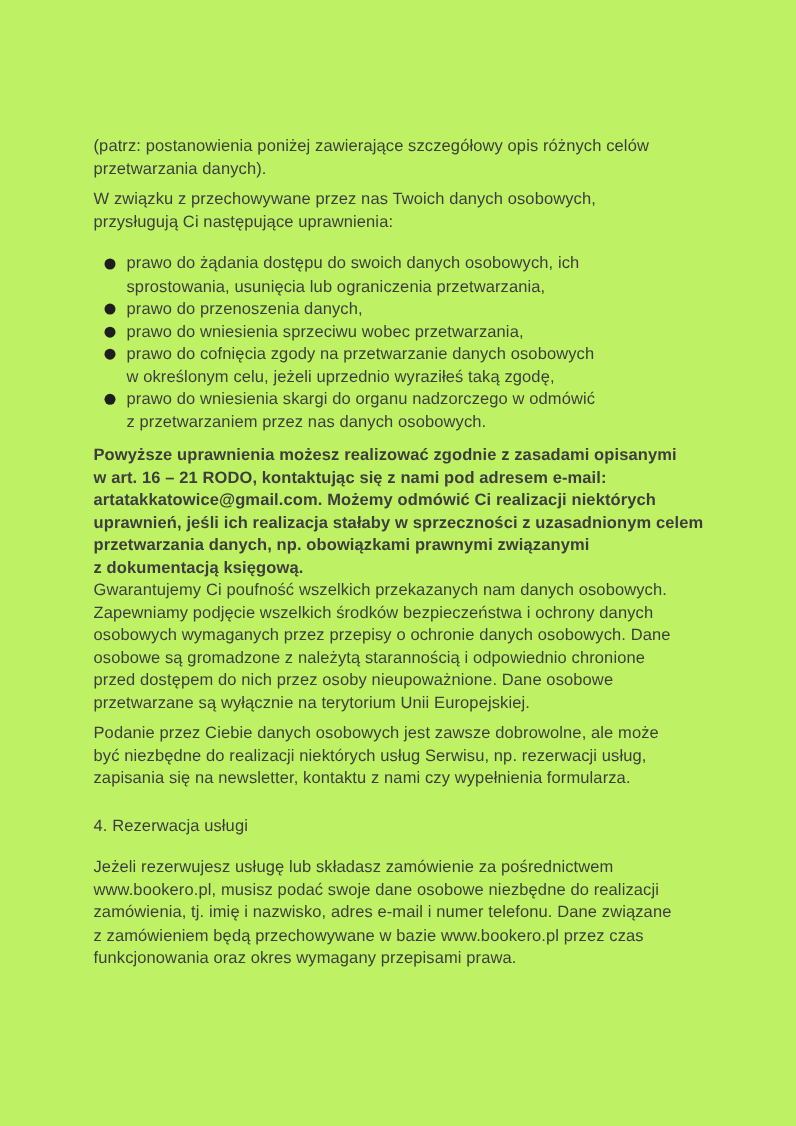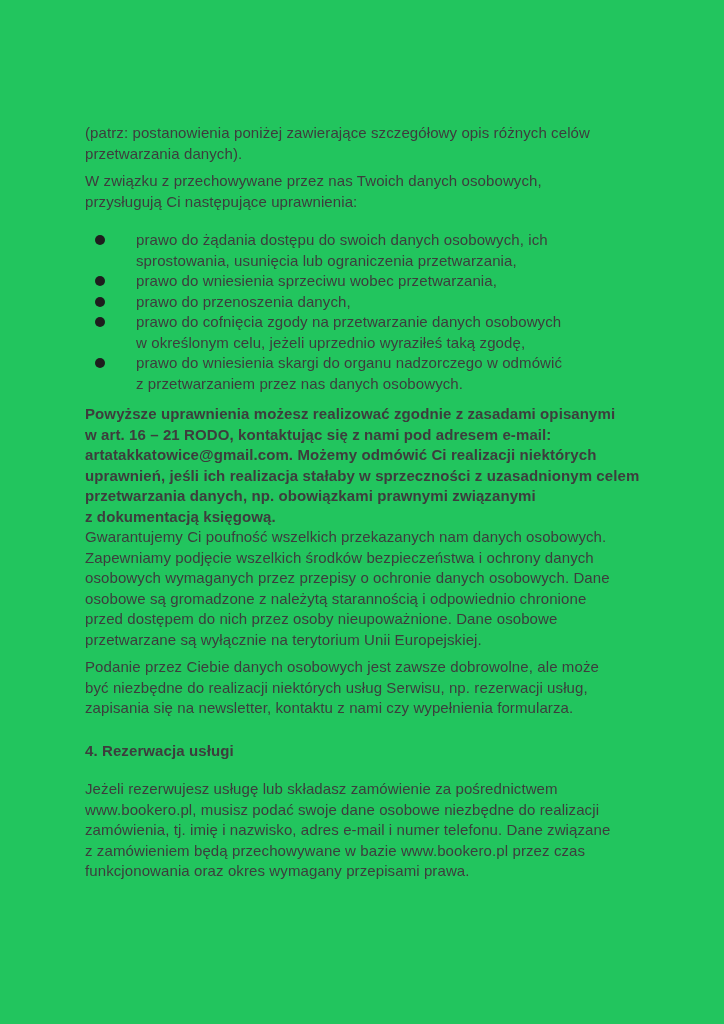--- a/index.html
+++ b/index.html
@@ -8,21 +8,21 @@
   body {
     width: 724px;
     height: 1024px;
     overflow: hidden;
     font-family: "Liberation Sans", "DejaVu Sans", sans-serif;
   }
   .page {
     position: relative;
     width: 724px;
     height: 1024px;
-    background: #22c55e;
+    background: #bef264;
   }
   .content {
     padding: 123px 80px 0 85px;
     color: #3d3d3d;
     font-size: 15px;
     line-height: 20.5px;
     letter-spacing: 0.1px;
   }
   .para {
     white-space: pre-line;
@@ -38,24 +38,24 @@
     align-items: flex-start;
   }
   .bullet {
     flex: 0 0 auto;
     width: 10px;
     height: 10px;
     border-radius: 50%;
     background: #1e1e1e;
     margin: 5px 10px 0 0;
   }
-  .li-text { white-space: pre-line; margin-left: 21px; }
+  .li-text { white-space: pre-line; }
   .section-heading {
     font-size: 15px;
-    font-weight: 700;
+    font-weight: 400;
     color: #3d3d3d;
     margin: 22px 0 18px 0;
     letter-spacing: 0.1px;
   }
 </style>
 </head>
 <body>
 
 <div class="page">
   <main class="content">
@@ -67,25 +67,25 @@
 przysługują Ci następujące uprawnienia:</p>
 
     <ul class="rights-list">
       <li class="rights-item">
         <span class="bullet"></span>
         <span class="li-text">prawo do żądania dostępu do swoich danych osobowych, ich
 sprostowania, usunięcia lub ograniczenia przetwarzania,</span>
       </li>
       <li class="rights-item">
         <span class="bullet"></span>
-        <span class="li-text">prawo do wniesienia sprzeciwu wobec przetwarzania,</span>
+        <span class="li-text">prawo do przenoszenia danych,</span>
       </li>
       <li class="rights-item">
         <span class="bullet"></span>
-        <span class="li-text">prawo do przenoszenia danych,</span>
+        <span class="li-text">prawo do wniesienia sprzeciwu wobec przetwarzania,</span>
       </li>
       <li class="rights-item">
         <span class="bullet"></span>
         <span class="li-text">prawo do cofnięcia zgody na przetwarzanie danych osobowych
 w określonym celu, jeżeli uprzednio wyraziłeś taką zgodę,</span>
       </li>
       <li class="rights-item">
         <span class="bullet"></span>
         <span class="li-text">prawo do wniesienia skargi do organu nadzorczego w odmówić
 z przetwarzaniem przez nas danych osobowych.</span>

